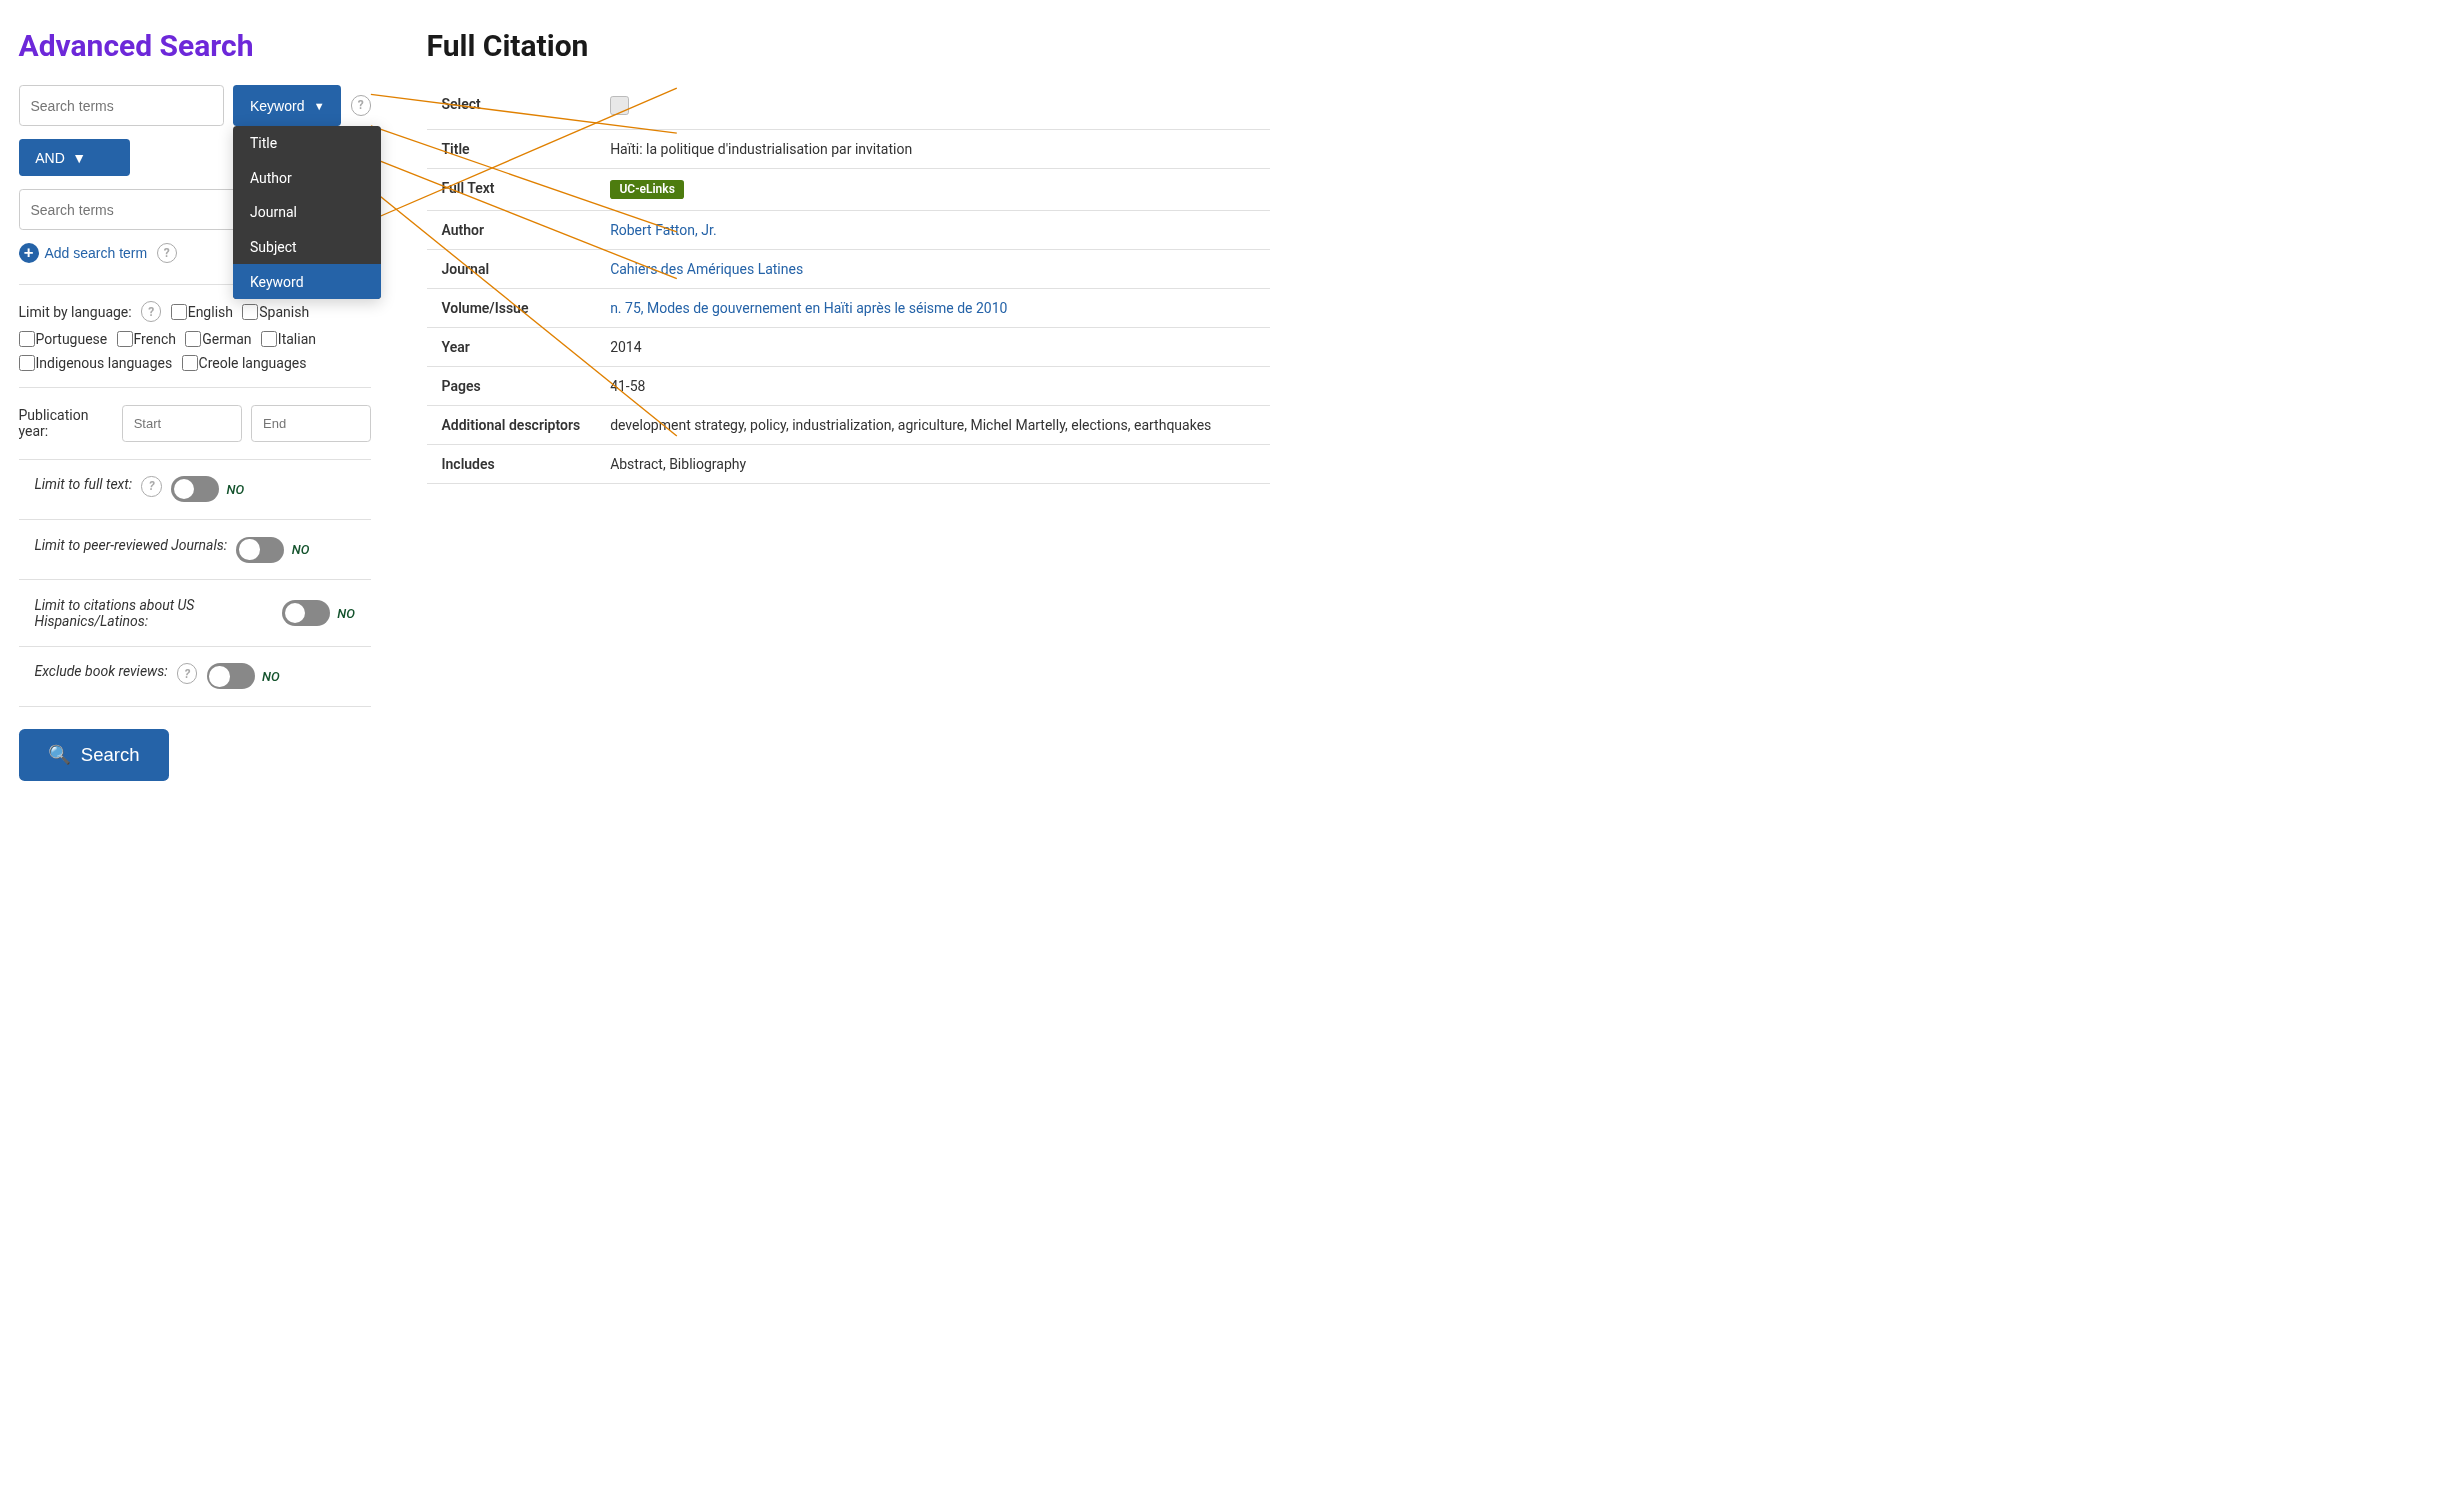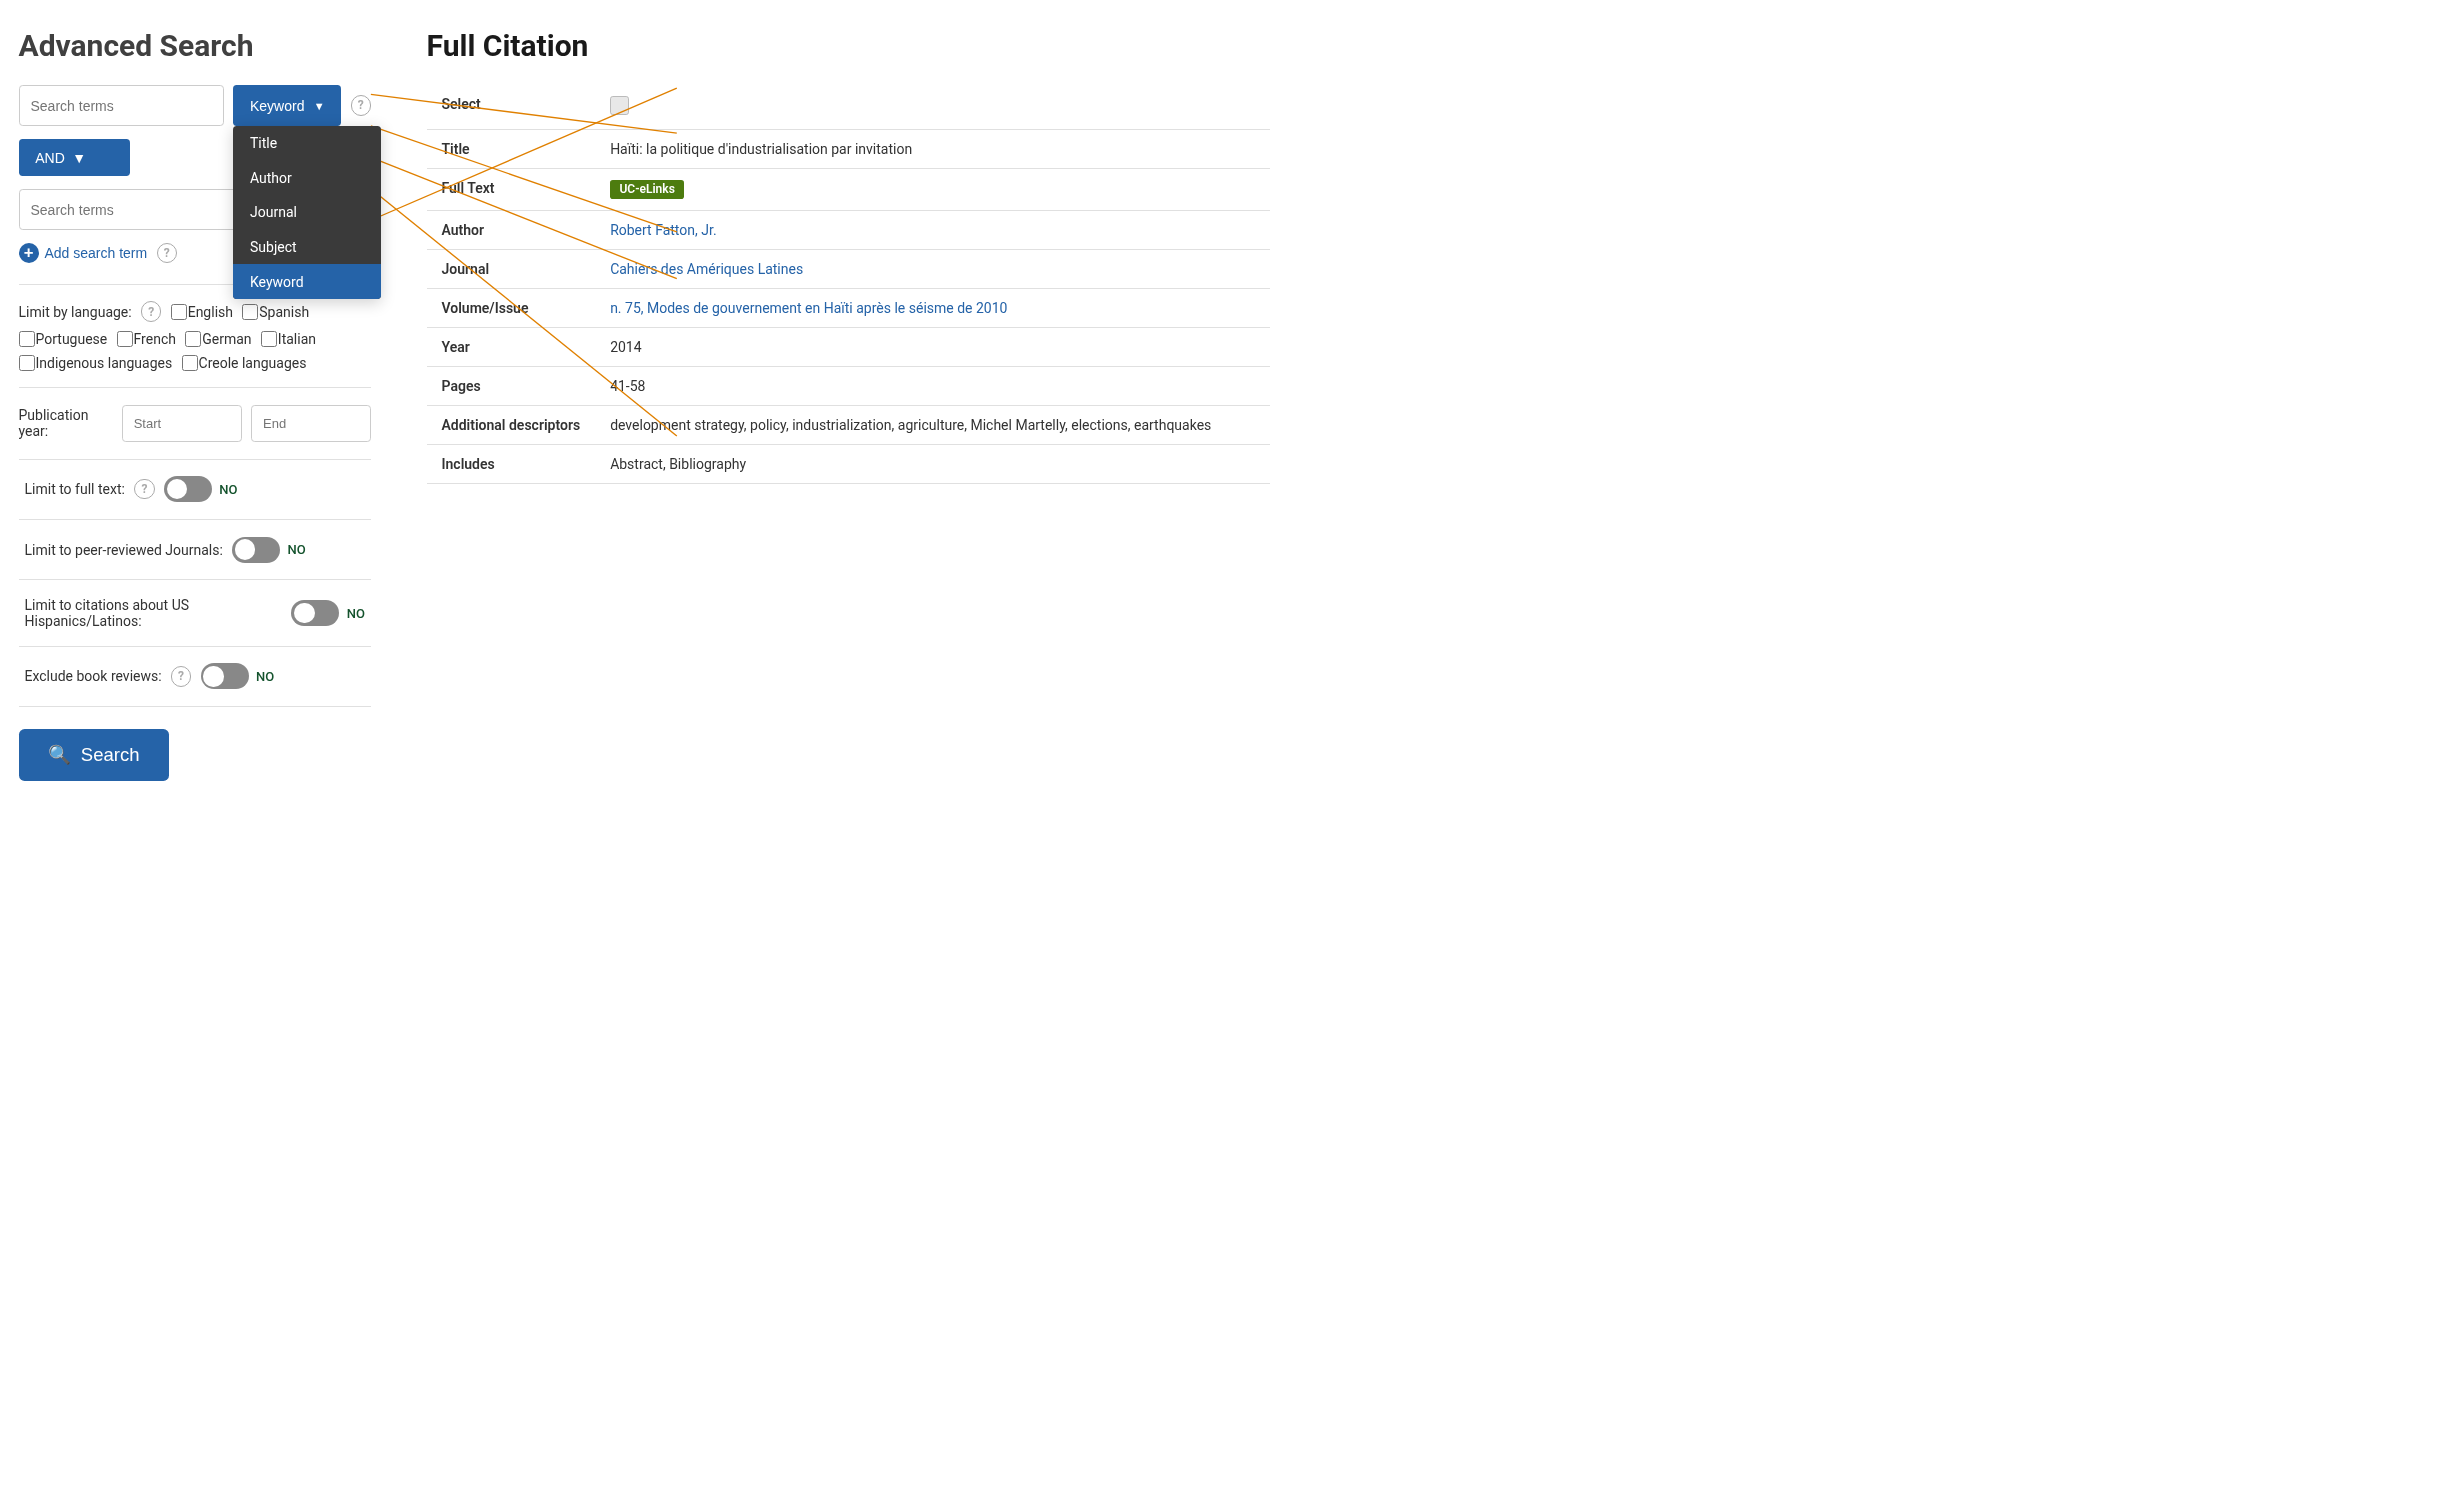--- a/index.html
+++ b/index.html
@@ -20,21 +20,21 @@
       flex-shrink: 0;
       padding-right: 18.5px;
     }
     .right-panel {
       flex: 1;
       padding-left: 37px;
     }
     h1 {
       font-size: 30px;
       font-weight: 700;
-      color: #404040;
+      color: #6d28d9;
       margin-bottom: 22px;
     }
     .search-row {
       display: flex;
       align-items: center;
       gap: 9.3px;
       margin-bottom: 13px;
     }
     .search-input {
       flex: 1;
@@ -181,24 +181,24 @@
       width: 120px;
       height: 37px;
       border: 1.4px solid #ccc;
       border-radius: 3.7px;
       padding: 0 11px;
       font-size: 13px;
       color: #aaa;
     }
     .toggle-row {
       display: flex;
-      align-items: center;
       gap: 9.3px;
-      margin: 13px 6px;
-      font-size: 14px;
+      margin: 13px 16px;
+      font-size: 14px;
+      font-style: italic;
     }
     .toggle {
       position: relative;
       display: inline-flex;
       align-items: center;
       cursor: pointer;
     }
     .toggle-track {
       width: 48px;
       height: 26px;

